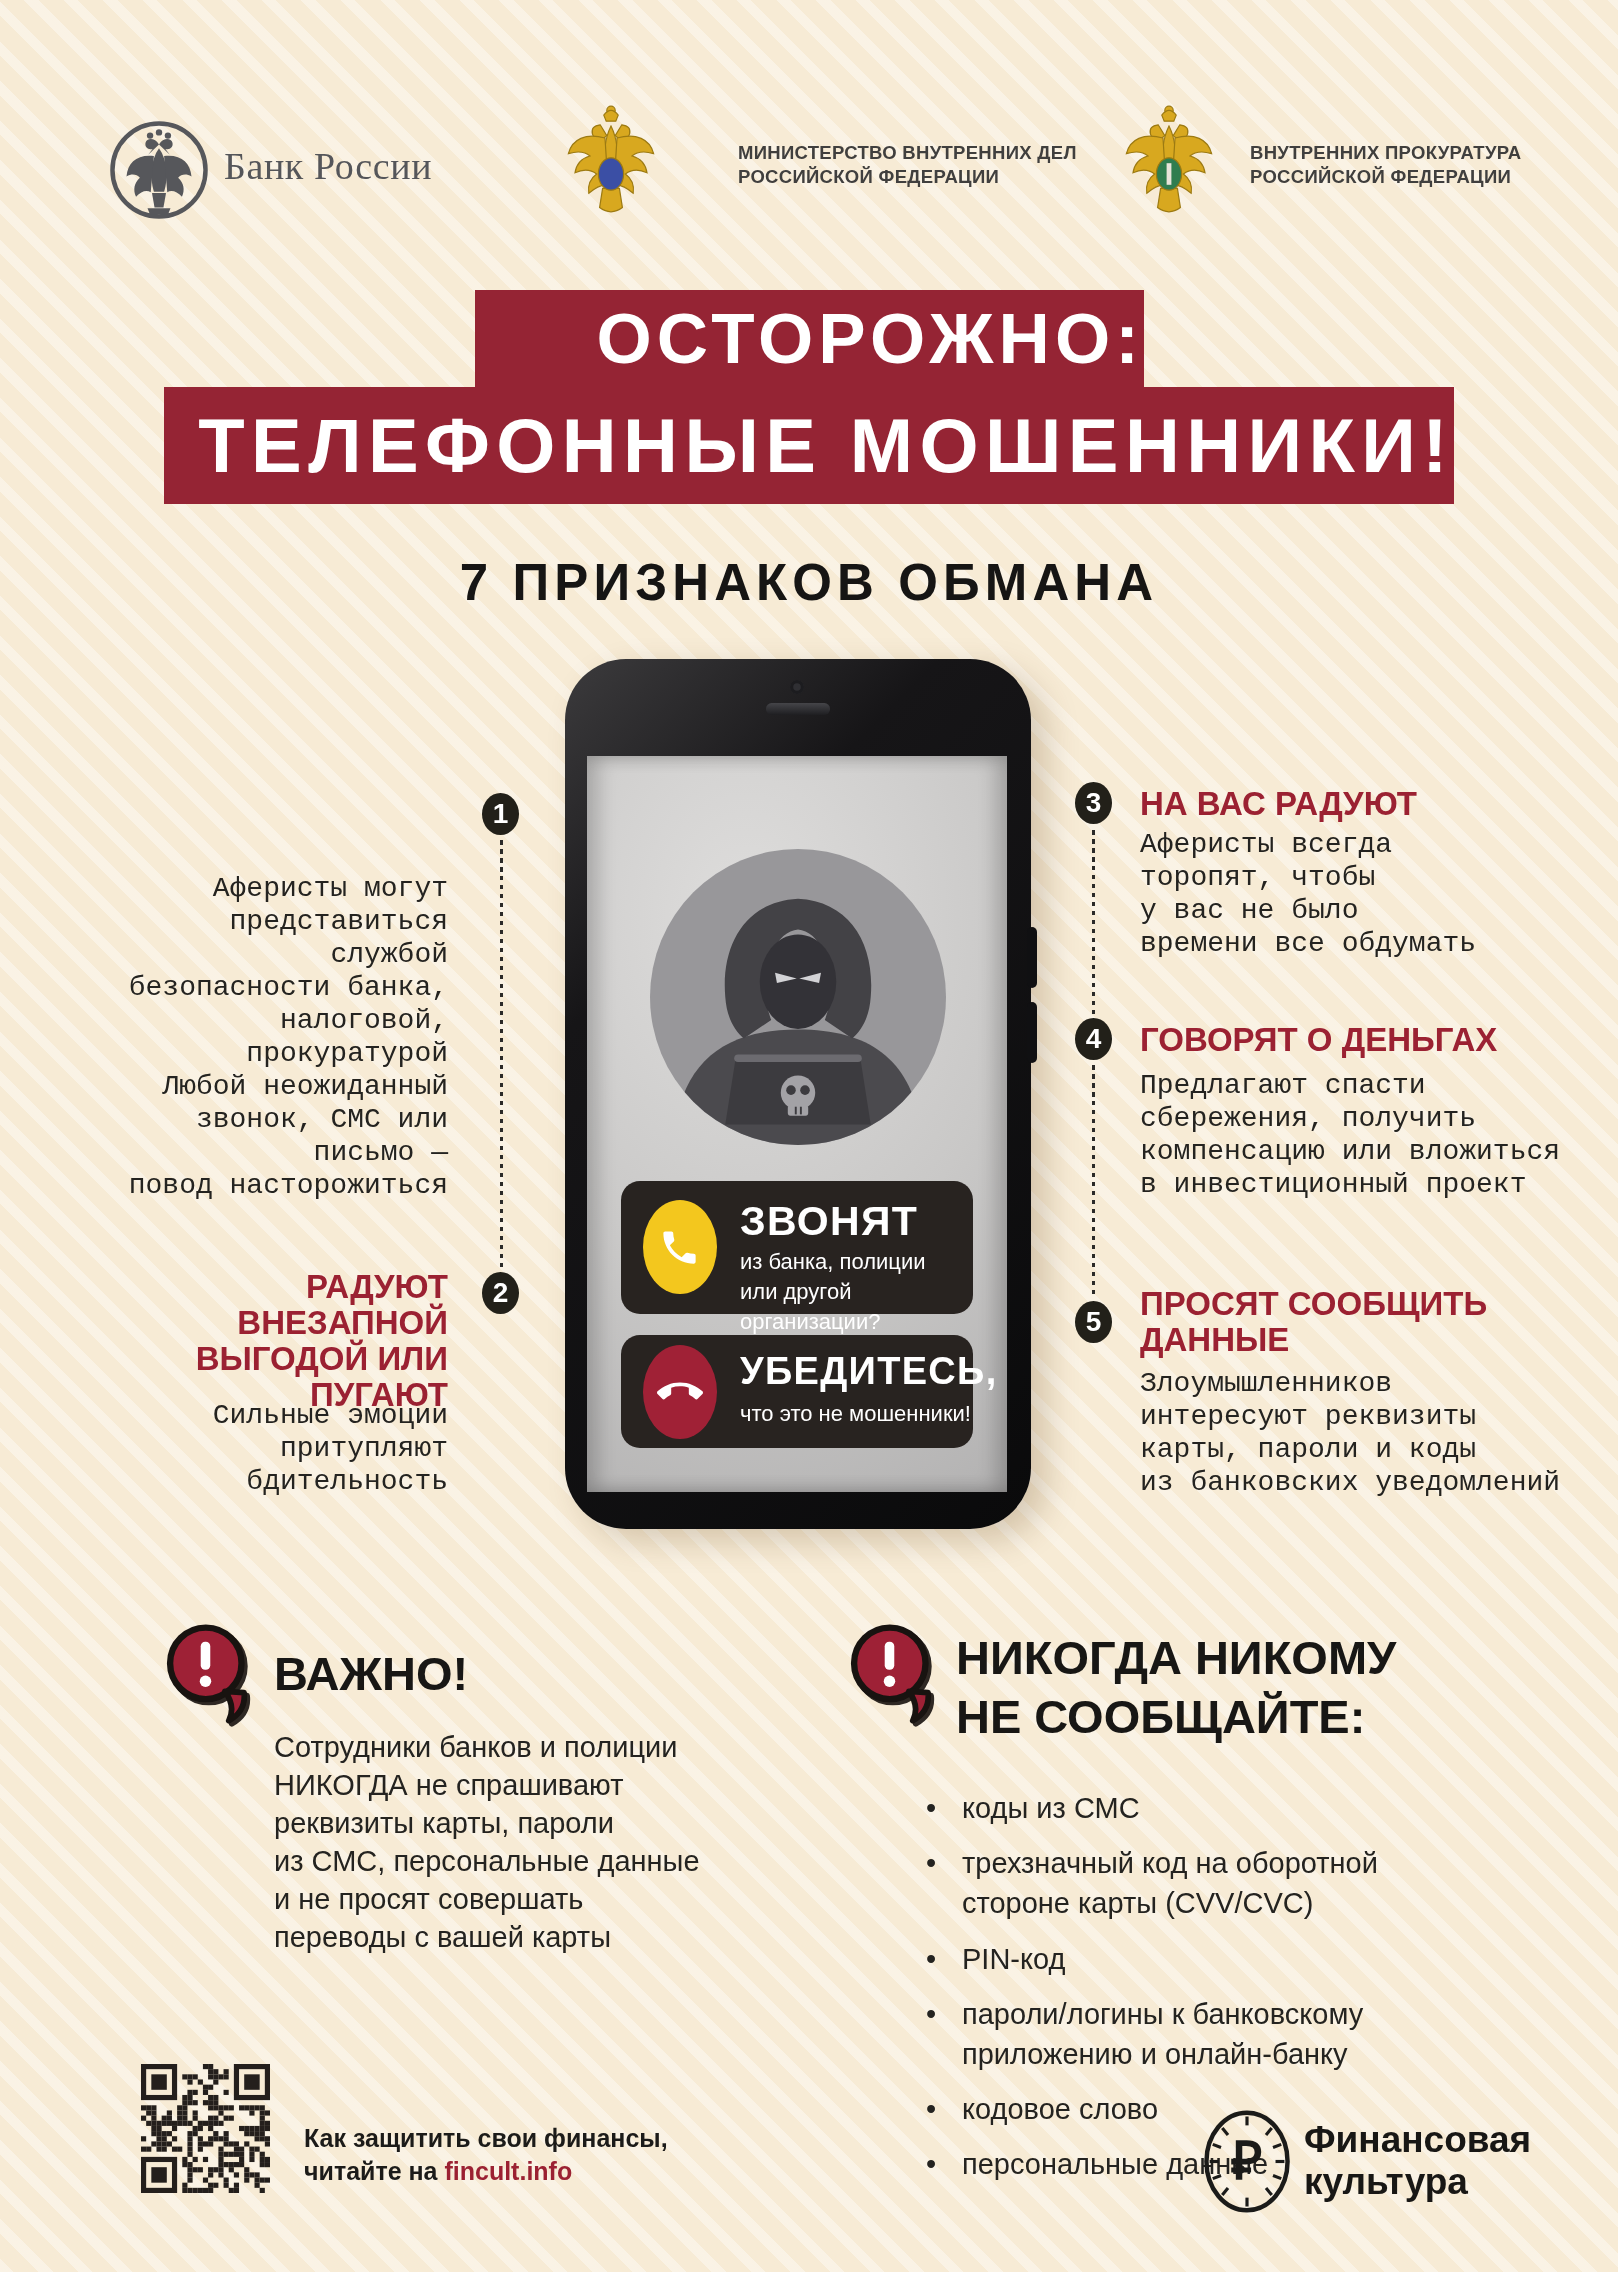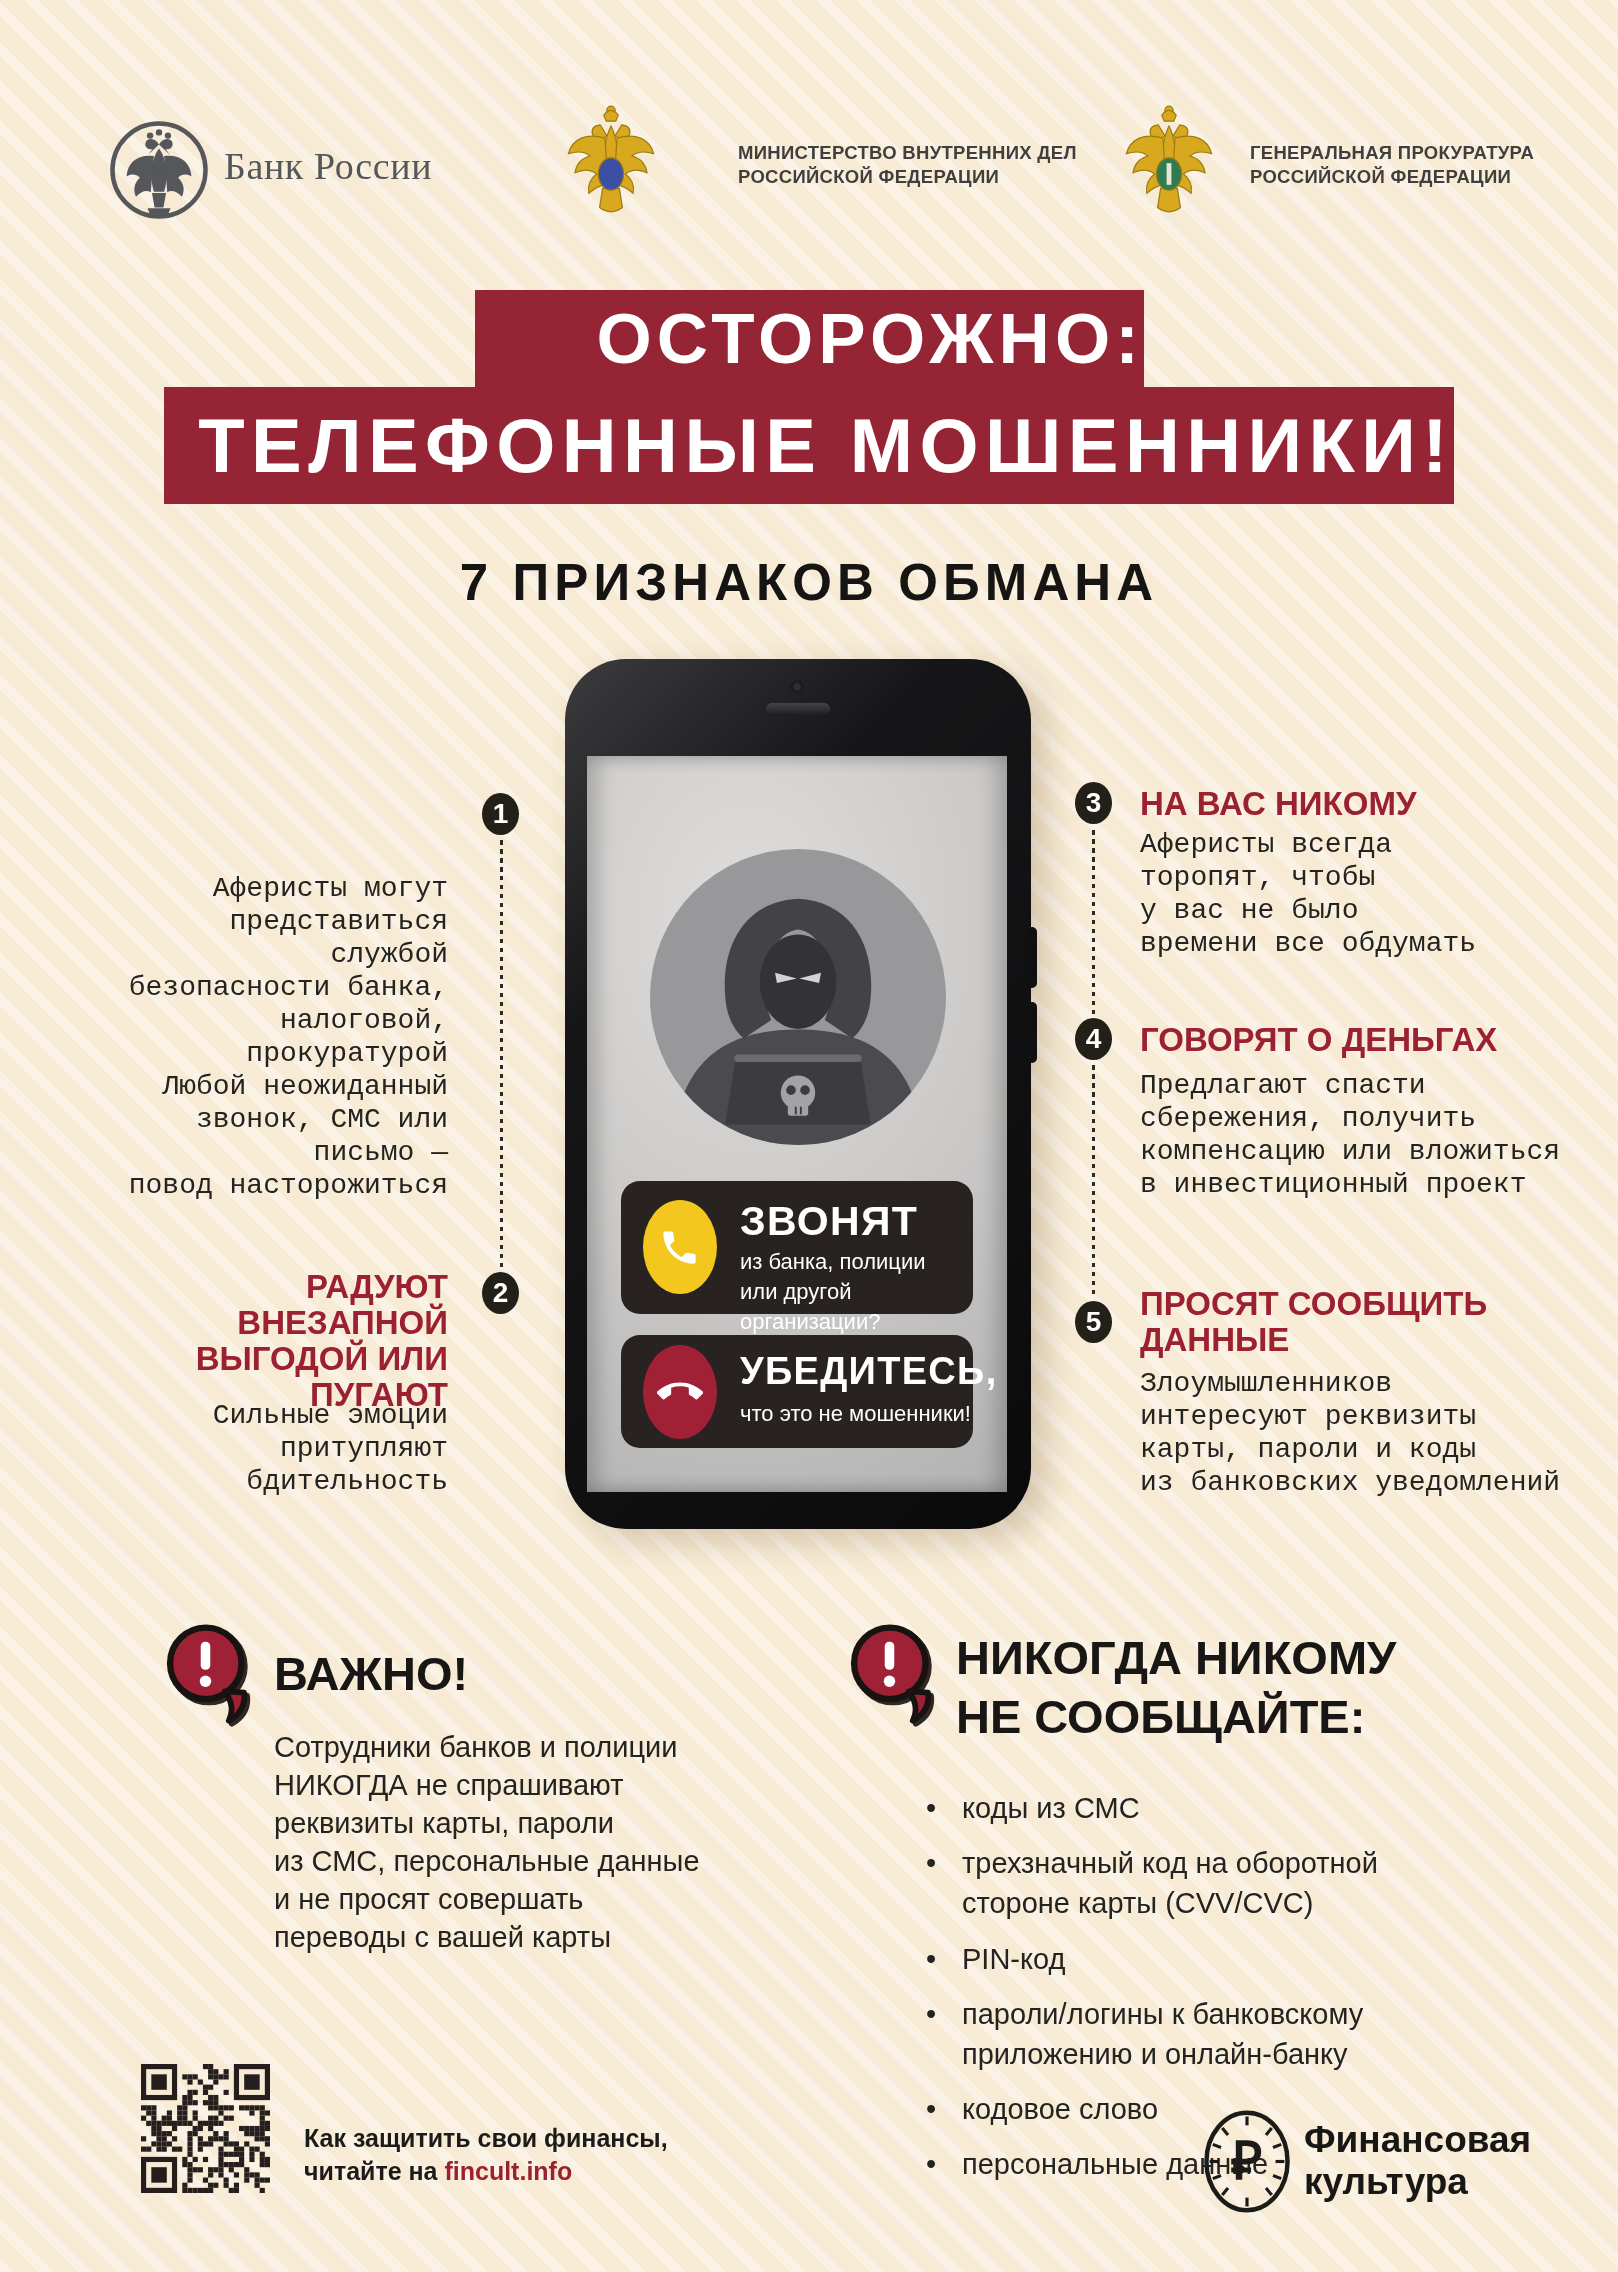--- a/index.html
+++ b/index.html
@@ -121,21 +121,21 @@
         <path d="M98 38 q16 2 13 15 q-3 11 -15 10 l-9 -7 z"></path>
         <path d="M80 40 C69 62 67 92 72 122 L88 122 C93 92 91 62 80 40 Z"></path>
         <path d="M70 60 C38 51 15 62 9 86 C26 81 37 83 45 90 C30 94 22 105 20 118 C35 111 47 113 56 120 C45 128 41 139 43 152 C56 141 67 137 75 139 Z"></path>
         <path d="M90 60 C122 51 145 62 151 86 C134 81 123 83 115 90 C130 94 138 105 140 118 C125 111 113 113 104 120 C115 128 119 139 117 152 C104 141 93 137 85 139 Z"></path>
         <path d="M66 144 L94 144 L99 176 Q80 190 61 176 Z"></path>
         <ellipse cx="80" cy="120" rx="21" ry="27" fill="#2f7d4f"></ellipse>
         <rect x="76" y="102" width="8" height="36" fill="#e8e4da" stroke="none"></rect>
       </g>
     </svg>
   </div>
-  <div class="abs org-label pre" style="left:1250px; top:141px;">ГЕНЕРАЛЬНАЯ ПРОКУРАТУРА
+  <div class="abs org-label pre" style="left:1250px; top:141px;">ВНУТРЕННИХ ПРОКУРАТУРА
 РОССИЙСКОЙ ФЕДЕРАЦИИ</div>
 
   <div class="abs strip strip1">ОСТОРОЖНО:</div>
   <div class="abs strip strip2">ТЕЛЕФОННЫЕ МОШЕННИКИ!</div>
   <div class="abs subtitle">7 ПРИЗНАКОВ ОБМАНА</div>
 
   <div class="abs phone"></div>
   <div class="abs phone-btn" style="left:1027px; top:927px; height:61px;"></div>
   <div class="abs phone-btn" style="left:1027px; top:1002px; height:61px;"></div>
   <div class="abs camera"></div>
@@ -207,21 +207,21 @@
   <div class="abs pt-b ra pre" style="left:96px; top:1399px; width:352px;">Сильные эмоции
 притупляют
 бдительность</div>
 
   <div class="abs badge" style="left:1075px; top:782px;">3</div>
   <div class="abs dotline" style="left:1092px; top:830px; height:185px;"></div>
   <div class="abs badge" style="left:1075px; top:1018px;">4</div>
   <div class="abs dotline" style="left:1092px; top:1065px; height:232px;"></div>
   <div class="abs badge" style="left:1075px; top:1301px;">5</div>
 
-  <div class="abs pt-h pre" style="left:1140px; top:786px; width:446px;">НА ВАС НИКОМУ</div>
+  <div class="abs pt-h pre" style="left:1140px; top:786px; width:446px;">НА ВАС РАДУЮТ</div>
   <div class="abs pt-b pre" style="left:1140px; top:828px; width:446px;">Аферисты всегда
 торопят, чтобы
 у вас не было
 времени все обдумать</div>
 
   <div class="abs pt-h pre" style="left:1140px; top:1022px; width:446px;">ГОВОРЯТ О ДЕНЬГАХ</div>
   <div class="abs pt-b pre" style="left:1140px; top:1069px; width:446px;">Предлагают спасти
 сбережения, получить
 компенсацию или вложиться
 в инвестиционный проект</div>

